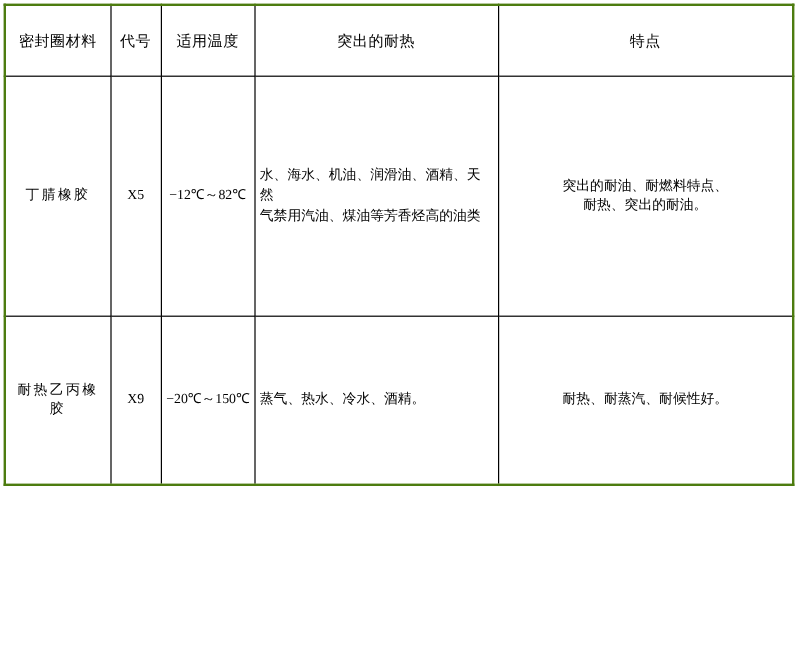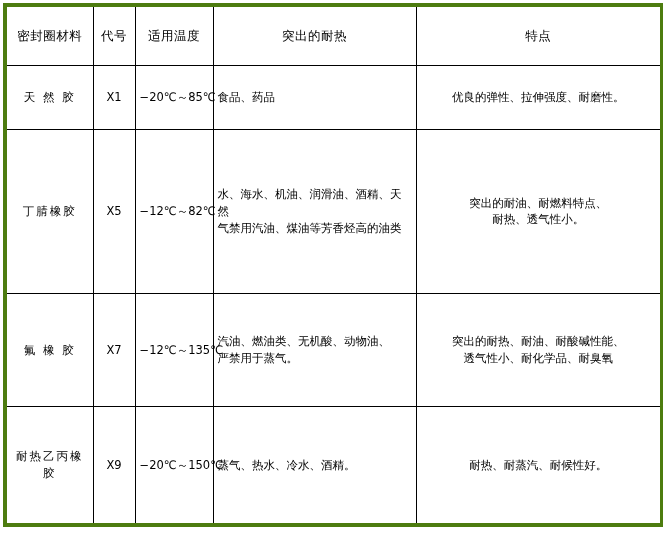--- a/index.html
+++ b/index.html
@@ -17,22 +17,23 @@
   .sheet {
     width: 663px;
     height: 548px;
     box-sizing: border-box;
     padding: 3px 2px 2px 3px;
   }
   table.seal-table {
     border-collapse: collapse;
     table-layout: fixed;
     width: 657px;
-    height: 524px;
-    border: 4px solid #4d7c0f;
+    height: 402px;
+    border: 2px solid #4d7c0f;
+    font-family: Liberation Serif, serif;
   }
   table.seal-table td {
     border: 1px solid #000000;
     padding: 2px 4px;
     font-size: 11.5px;
     line-height: 1.45;
     vertical-align: middle;
     word-break: break-all;
   }
   col.c-material { width: 88px; }
@@ -90,63 +91,39 @@
     </colgroup>
     <tbody>
       <tr class="header-row">
         <td>密封圈材料</td>
         <td>代号</td>
         <td>适用温度</td>
         <td>突出的耐热</td>
         <td>特点</td>
       </tr>
 
-      <tr>
-        <td class="cell-material">天 然 胶</td>
-        <td class="cell-code">X1</td>
-        <td class="cell-temp">−20℃～85℃</td>
-        <td class="cell-media">
-          <span class="line">食品、药品</span>
-        </td>
-        <td class="cell-feature">
-          <span class="line">优良的弹性、拉伸强度、耐磨性。</span>
-        </td>
-      </tr>
 
 
 
 
       <tr>
         <td class="cell-material">丁腈橡胶</td>
         <td class="cell-code">X5</td>
         <td class="cell-temp">−12℃～82℃</td>
         <td class="cell-media">
           <span class="line">水、海水、机油、润滑油、酒精、天然</span>
           <span class="line">气禁用汽油、煤油等芳香烃高的油类</span>
         </td>
         <td class="cell-feature">
           <span class="line">突出的耐油、耐燃料特点、</span>
-          <span class="line">耐热、透气性小。</span>
+          <span class="line">耐热、突出的耐油。</span>
         </td>
       </tr>
 
 
-      <tr>
-        <td class="cell-material">氟 橡 胶</td>
-        <td class="cell-code">X7</td>
-        <td class="cell-temp">−12℃～135℃</td>
-        <td class="cell-media">
-          <span class="line">汽油、燃油类、无机酸、动物油、</span>
-          <span class="line">严禁用于蒸气。</span>
-        </td>
-        <td class="cell-feature">
-          <span class="line">突出的耐热、耐油、耐酸碱性能、</span>
-          <span class="line">透气性小、耐化学品、耐臭氧</span>
-        </td>
-      </tr>
 
       <tr>
         <td class="cell-material">耐热乙丙橡胶</td>
         <td class="cell-code">X9</td>
         <td class="cell-temp">−20℃～150℃</td>
         <td class="cell-media">
           <span class="line">蒸气、热水、冷水、酒精。</span>
         </td>
         <td class="cell-feature">
           <span class="line">耐热、耐蒸汽、耐候性好。</span>

